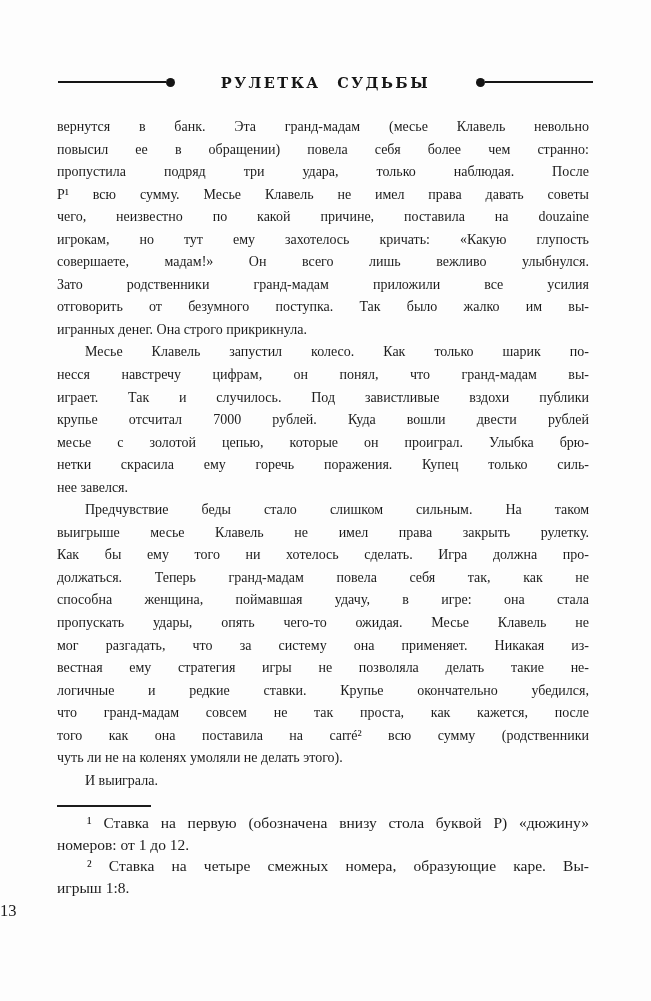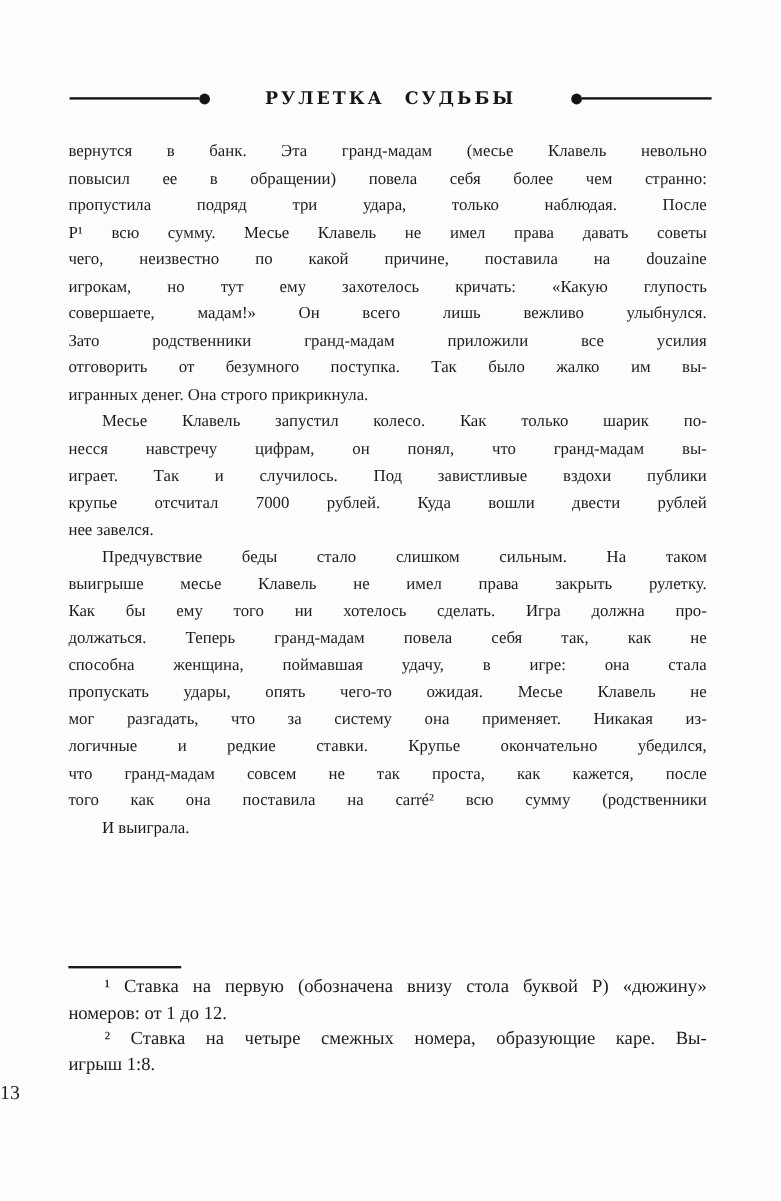--- a/index.html
+++ b/index.html
@@ -87,32 +87,36 @@
     <div class="ln">игрокам, но тут ему захотелось кричать: «Какую глупость</div>
     <div class="ln">совершаете, мадам!» Он всего лишь вежливо улыбнулся.</div>
     <div class="ln">Зато родственники гранд-мадам приложили все усилия</div>
     <div class="ln">отговорить от безумного поступка. Так было жалко им вы-</div>
     <div class="ln last">игранных денег. Она строго прикрикнула.</div>
 
     <div class="ln ind">Месье Клавель запустил колесо. Как только шарик по-</div>
     <div class="ln">несся навстречу цифрам, он понял, что гранд-мадам вы-</div>
     <div class="ln">играет. Так и случилось. Под завистливые вздохи публики</div>
     <div class="ln">крупье отсчитал 7000 рублей. Куда вошли двести рублей</div>
+    <div class="ln">месье с золотой цепью, которые он проиграл. Улыбка брю-</div>
+    <div class="ln">нетки скрасила ему горечь поражения. Купец только силь-</div>
     <div class="ln last">нее завелся.</div>
 
     <div class="ln ind">Предчувствие беды стало слишком сильным. На таком</div>
     <div class="ln">выигрыше месье Клавель не имел права закрыть рулетку.</div>
     <div class="ln">Как бы ему того ни хотелось сделать. Игра должна про-</div>
     <div class="ln">должаться. Теперь гранд-мадам повела себя так, как не</div>
     <div class="ln">способна женщина, поймавшая удачу, в игре: она стала</div>
     <div class="ln">пропускать удары, опять чего-то ожидая. Месье Клавель не</div>
     <div class="ln">мог разгадать, что за систему она применяет. Никакая из-</div>
+    <div class="ln">вестная ему стратегия игры не позволяла делать такие не-</div>
     <div class="ln">логичные и редкие ставки. Крупье окончательно убедился,</div>
     <div class="ln">что гранд-мадам совсем не так проста, как кажется, после</div>
     <div class="ln">того как она поставила на carré² всю сумму (родственники</div>
+    <div class="ln last">чуть ли не на коленях умоляли не делать этого).</div>
 
     <div class="ln ind last">И выиграла.</div>
   </div>
 
   <div class="fnrule"></div>
 
   <div class="footnotes">
     <div class="fn-ln fn-ind">¹  Ставка на первую (обозначена внизу стола буквой P) «дюжину»</div>
     <div class="fn-ln last">номеров: от 1 до 12.</div>
     <div class="fn-ln fn-ind">²  Ставка на четыре смежных номера, образующие каре. Вы-</div>

